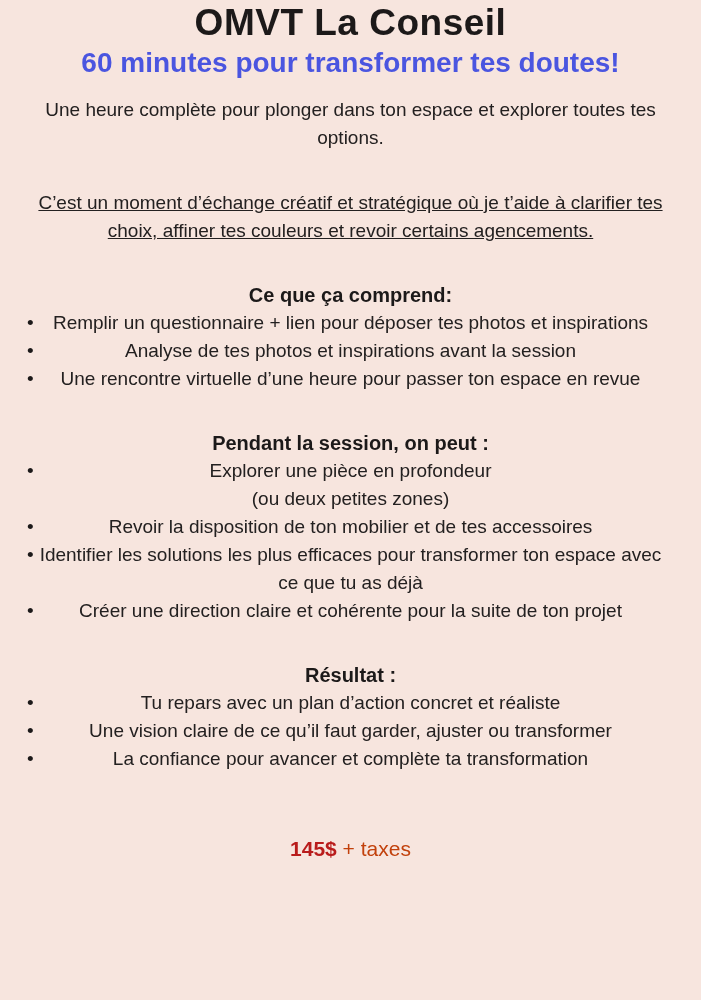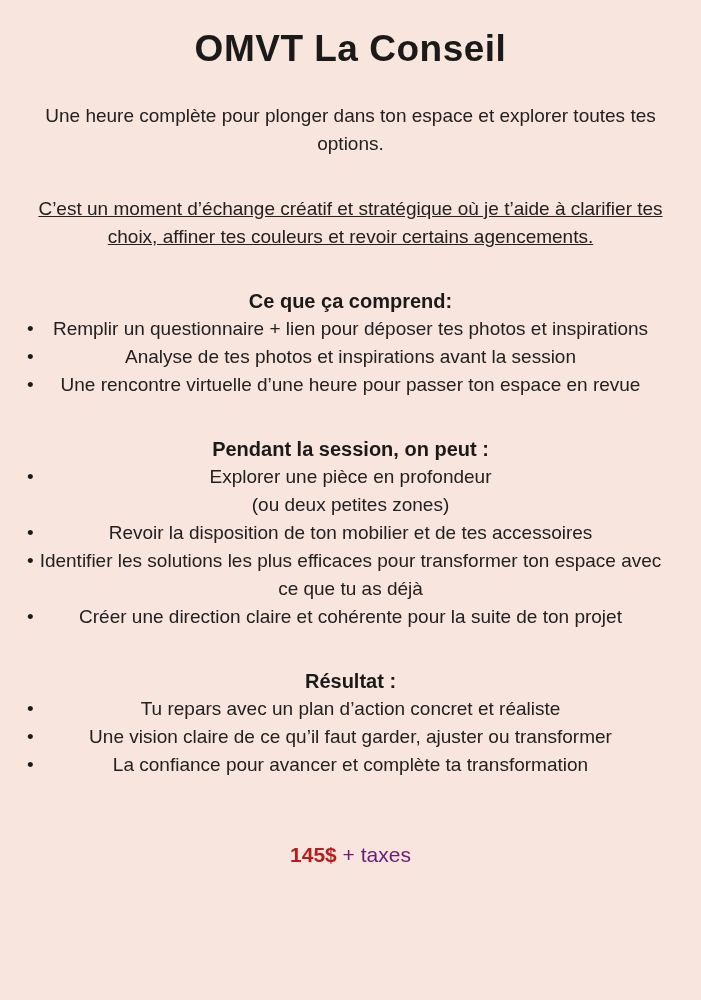--- a/index.html
+++ b/index.html
@@ -4,21 +4,21 @@
 <style>
   html, body { margin: 0; padding: 0; }
   body {
     width: 701px;
     height: 1000px;
     background: #f7e5de;
     font-family: "Liberation Sans", sans-serif;
     color: #232020;
     overflow: hidden;
   }
-  .page { padding-top: 28px; }
+  .page { padding-top: 2px; }
 
   .title {
     margin: 0;
     text-align: center;
     font-size: 37px;
     line-height: 42px;
     font-weight: 800;
     letter-spacing: 0.5px;
     color: #1c1919;
   }
@@ -30,21 +30,21 @@
     font-weight: 800;
     color: #4a55e0;
   }
 
   .para {
     margin: 0 auto;
     text-align: center;
     font-size: 19px;
     line-height: 28px;
   }
-  .para-1 { max-width: 646px; margin-top: 32px; }
+  .para-1 { max-width: 646px; margin-top: 16px; }
   .para-2 { max-width: 628px; margin-top: 37px; text-decoration: underline; }
 
   .section-heading {
     margin: 36px 12px 0;
     text-align: center;
     font-size: 20px;
     line-height: 28px;
     font-weight: 800;
     color: #1c1919;
   }
@@ -74,28 +74,29 @@
   .price-line {
     margin-top: 62px;
     text-align: center;
     font-size: 21px;
     line-height: 28px;
   }
   .price-value {
     font-weight: 800;
     color: #b91c1c;
   }
-  .price-suffix { color: #701a75; }
+  .price-suffix { color: #c2410c; }
 </style>
 </head>
 <body>
 
 <div class="page">
 
   <h1 class="title">OMVT La Conseil</h1>
+  <h2 class="subtitle">60 minutes pour transformer tes doutes!</h2>
 
   <p class="para para-1">Une heure complète pour plonger dans ton espace et explorer toutes tes options.</p>
   <p class="para para-2">C’est un moment d’échange créatif et stratégique où je t’aide à clarifier tes choix, affiner tes couleurs et revoir certains agencements.</p>
 
   <div>
     <h3 class="section-heading">Ce que ça comprend:</h3>
     <ul class="bullet-list">
       <li>
         <span class="bullet">•</span>
         <span class="li-text">Remplir un questionnaire + lien pour déposer tes photos et inspirations</span>

